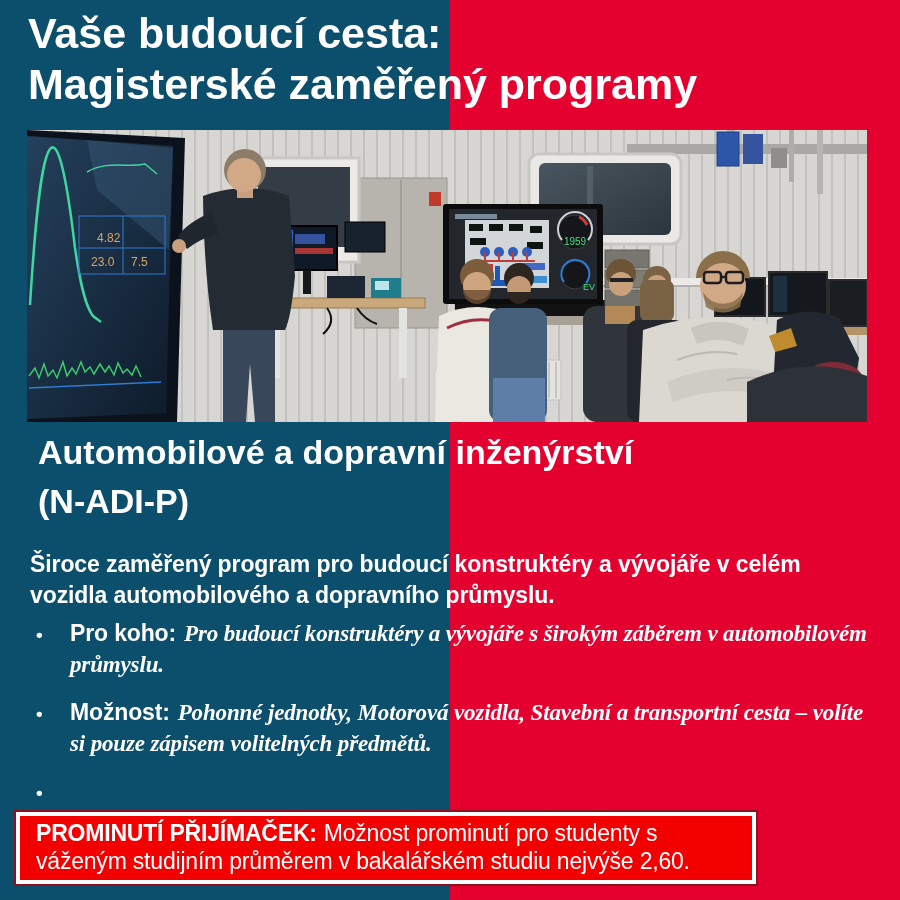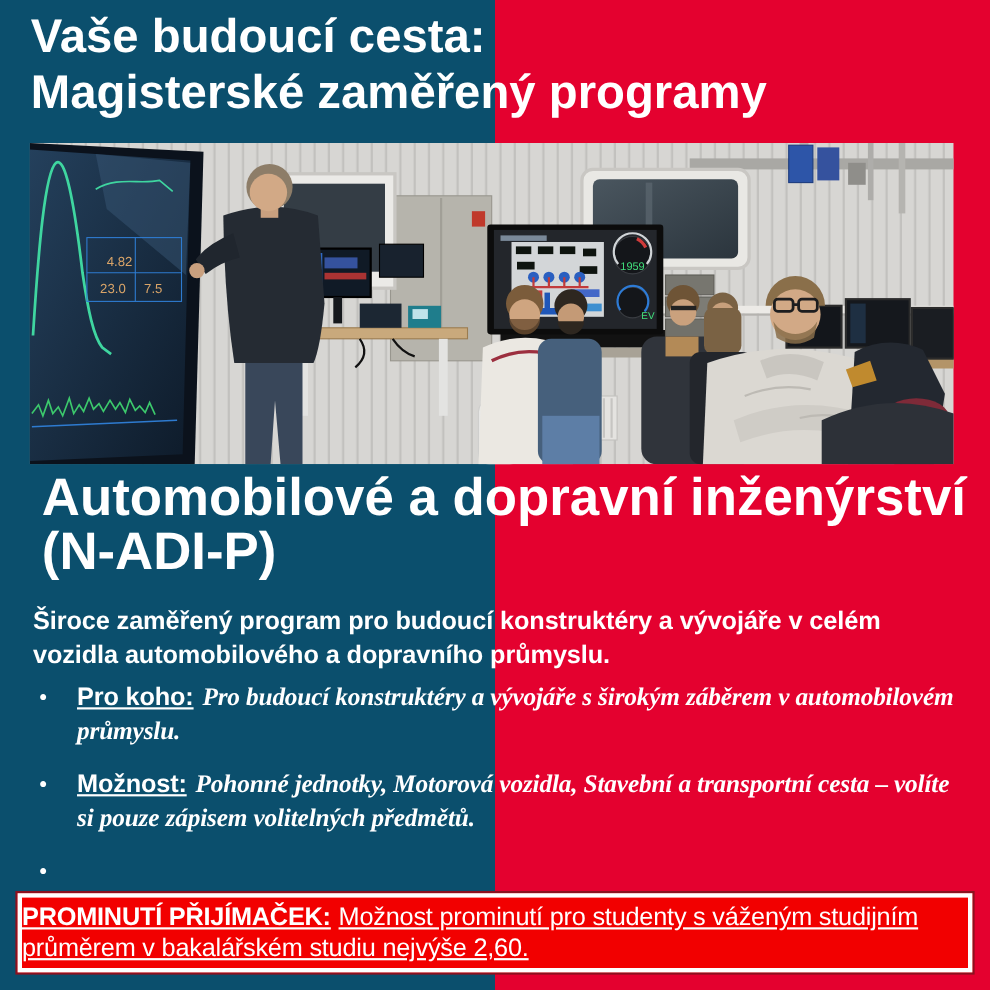--- a/index.html
+++ b/index.html
@@ -4,31 +4,31 @@
 <style>
   html,body{margin:0;padding:0;background:#222;}
   .canvas{
     position:relative;width:900px;height:900px;overflow:hidden;
     font-family:"Liberation Sans",sans-serif;color:#fff;
   }
   .bg-left{position:absolute;left:0;top:0;width:450px;height:900px;}
   .bg-right{position:absolute;left:450px;top:0;width:450px;height:900px;}
   .header{position:absolute;left:28px;top:8px;font-weight:bold;font-size:43px;line-height:51px;white-space:nowrap;}
   .photo{position:absolute;left:27px;top:130px;width:840px;height:292px;display:block;}
-  .title{position:absolute;left:38px;top:428px;font-weight:bold;font-size:48px;line-height:49px;white-space:nowrap;}
+  .title{position:absolute;left:38px;top:428px;font-weight:bold;font-size:34px;line-height:49px;white-space:nowrap;}
   .intro{position:absolute;left:30px;top:549px;width:845px;font-weight:bold;font-size:23px;line-height:31px;letter-spacing:-0.1px;}
   .bullets{position:absolute;left:36px;top:618px;width:832px;font-size:23px;line-height:31px;font-weight:bold;letter-spacing:-0.15px;}
   .bullet{display:flex;margin-bottom:17px;}
   .dot{flex:0 0 34px;width:34px;font-size:19px;padding-top:1px;}
-  .bullet .label{margin-right:8px;text-decoration:underline;}
+  .bullet .label{margin-right:8px;}
   .bullet .desc{font-style:italic;font-family:Liberation Serif, serif;}
   .notice{
-    position:absolute;left:16px;top:812px;width:868px;box-sizing:border-box;
+    position:absolute;left:16px;top:812px;width:740px;box-sizing:border-box;
     border:4px solid #ffffff;box-shadow:0 0 0 2px #8c1220;
-    font-size:23px;line-height:28px;padding:3px 12px 5px 0;letter-spacing:-0.2px;text-decoration:underline;
+    font-size:23px;line-height:28px;padding:3px 12px 5px 16px;letter-spacing:-0.2px;
   }
   .notice .label{font-weight:bold;margin-right:7px;}
 </style>
 </head>
 <body>
 
 <div class="canvas">
   <div class="bg-left" style="background: rgb(11, 79, 109);"></div>
   <div class="bg-right" style="background: rgb(228, 1, 47);"></div>
 

